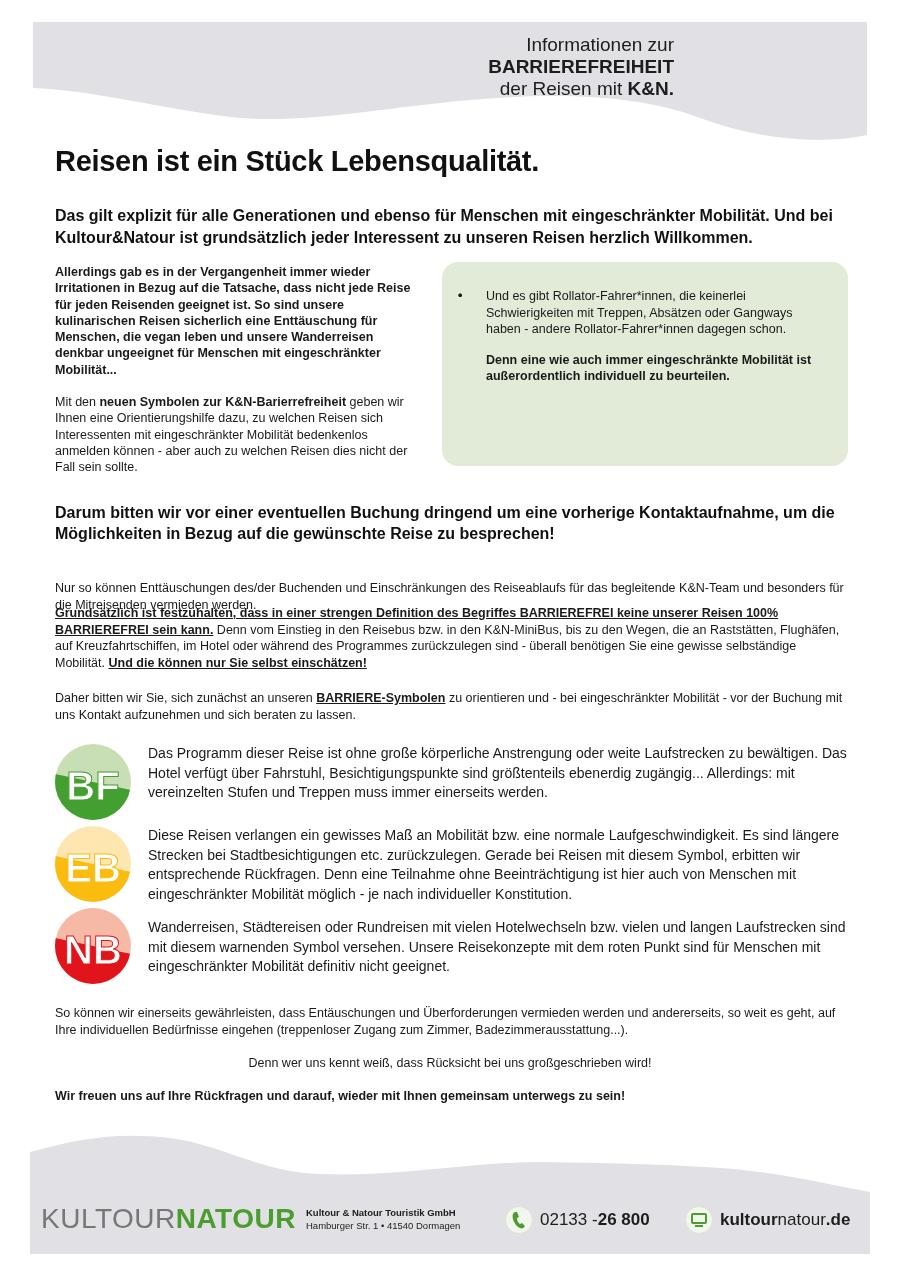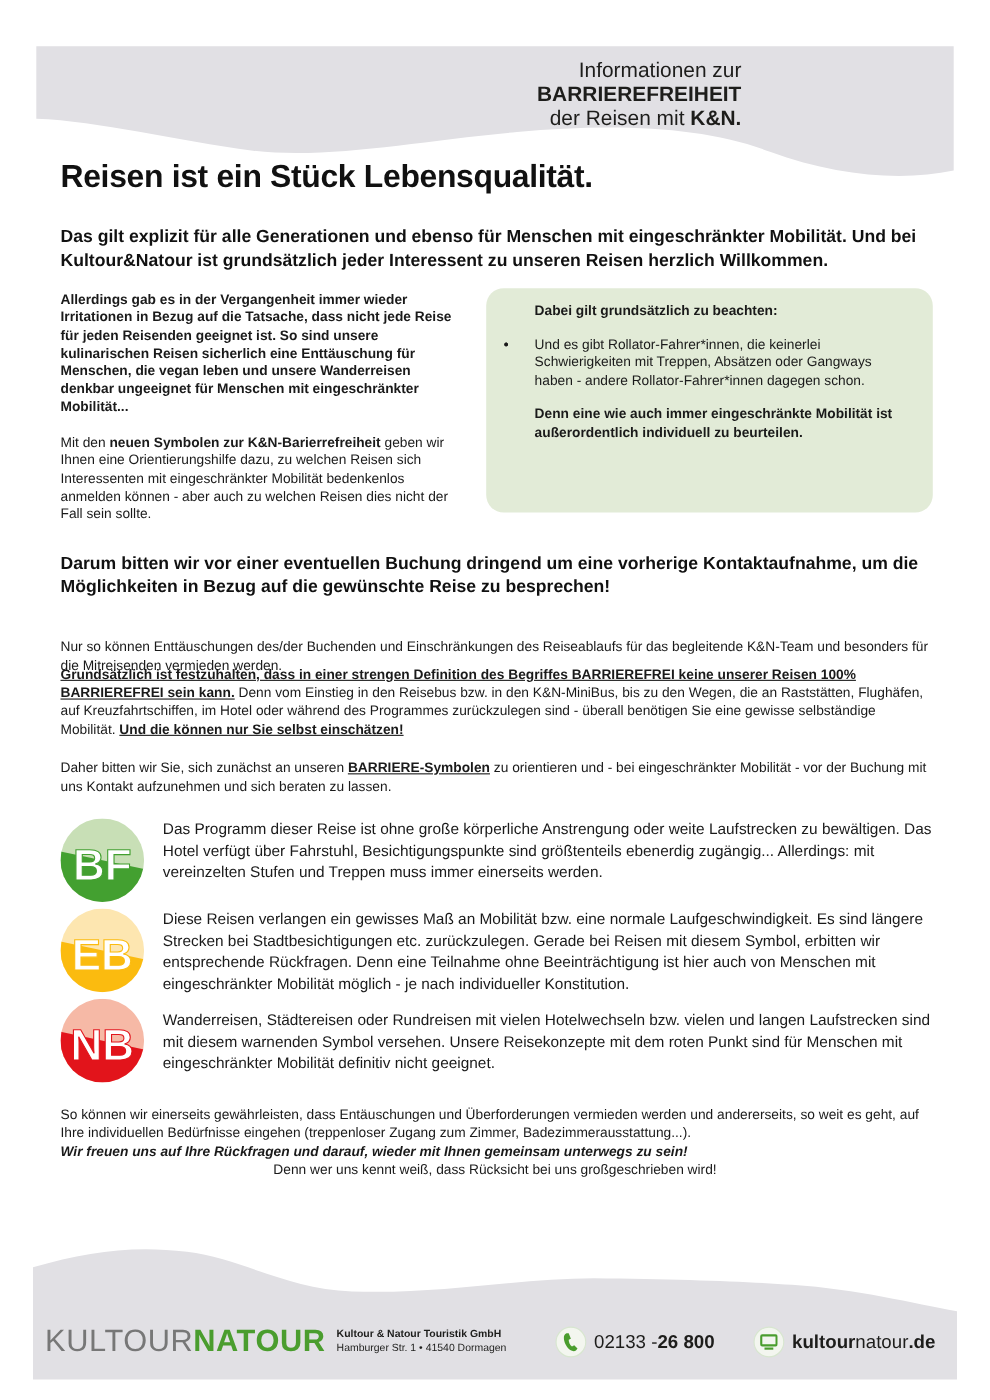--- a/index.html
+++ b/index.html
@@ -1,20 +1,20 @@
 <!DOCTYPE html>
 <html><head>
 <meta charset="utf-8">
 <style>
   html, body { margin: 0; padding: 0; background: #ffffff; }
   body { width: 900px; height: 1273px; position: relative; overflow: hidden;
          font-family: "Liberation Sans", "DejaVu Sans", sans-serif; color: #1a1a1a; }
 
   
-  .header-band { position: absolute; left: 0; top: 0; width: 716px; height: 150px; margin-top: 20px; }
+  .header-band { position: absolute; left: 0; top: 0; width: 716px; height: 150px; }
   .header-band svg { position: absolute; left: 0; top: 0; }
   .header-title { position: absolute; right: 42px; top: 34px; text-align: right; line-height: 22px; font-size: 19px; color: #1d1d1b; }
   .header-title .l1 { font-weight: normal; }
   .header-title .l2 { font-weight: bold; }
   .header-title .l3 b { font-weight: bold; }
   .page-title { position: absolute; left: 55px; top: 145px; font-size: 29px; font-weight: bold; margin: 0; letter-spacing: -0.3px; color: #111; }
   .intro { position: absolute; left: 55px; top: 205px; width: 790px; font-size: 16px; font-weight: bold; line-height: 22px; margin: 0; color: #111; }
 
   .col-left { position: absolute; left: 55px; top: 264px; width: 370px; font-size: 12.5px; line-height: 16.3px; }
   .col-left p { margin: 0 0 16px 0; }
@@ -65,21 +65,20 @@
 
 <h1 class="page-title">Reisen ist ein Stück Lebensqualität.</h1>
 <p class="intro">Das gilt explizit für alle Generationen und ebenso für Menschen mit eingeschränkter Mobilität. Und bei Kultour&amp;Natour ist grundsätzlich jeder Interessent zu unseren Reisen herzlich Willkommen.</p>
 
 <div class="col-left">
   <p class="bold-para">Allerdings gab es in der Vergangenheit immer wieder Irritationen in Bezug auf die Tatsache, dass nicht jede Reise für jeden Reisenden geeignet ist. So sind unsere kulinarischen Reisen sicherlich eine Enttäuschung für Menschen, die vegan leben und unsere Wanderreisen denkbar ungeeignet für Menschen mit eingeschränkter Mobilität...</p>
   <p><span>Mit den </span><b>neuen Symbolen zur K&amp;N-Barierrefreiheit</b><span> geben wir Ihnen eine Orientierungshilfe dazu, zu welchen Reisen sich Interessenten mit eingeschränkter Mobilität bedenkenlos anmelden können - aber auch zu welchen Reisen dies nicht der Fall sein sollte.</span></p>
 </div>
 
 <div class="green-box">
-  <p class="box-title">Dabei gilt grundsätzlich zu beachten:</p>
   <ul>
     <li><span class="bullet">•</span></li>
     <li><span class="bullet">•</span><span>Und es gibt Rollator-Fahrer*innen, die keinerlei Schwierigkeiten mit Treppen, Absätzen oder Gangways haben - andere Rollator-Fahrer*innen dagegen schon.</span></li>
   </ul>
   <p class="box-note">Denn eine wie auch immer eingeschränkte Mobilität ist außerordentlich individuell zu beurteilen.</p>
 </div>
 
 <p class="section-heading">Darum bitten wir vor einer eventuellen Buchung dringend um eine vorherige Kontaktaufnahme, um die Möglichkeiten in Bezug auf die gewünschte Reise zu besprechen!</p>
 
 <p class="para" style="top:580px;">Nur so können Enttäuschungen des/der Buchenden und Einschränkungen des Reiseablaufs für das begleitende K&amp;N-Team und besonders für die Mitreisenden vermieden werden.</p>
@@ -131,21 +130,21 @@
       <rect width="76" height="76" fill="#f6b9a6"></rect>
       <path d="M0 30 L76 46 L76 76 L0 76 Z" fill="#e2141b"></path>
     </g>
     <text x="38" y="56" text-anchor="middle" font-family="Liberation Sans, sans-serif" font-weight="bold" font-size="40" fill="#ffffff" stroke="#e2141b" stroke-width="1">NB</text>
   </svg>
   <div class="desc" style="top:10px;">Wanderreisen, Städtereisen oder Rundreisen mit vielen Hotelwechseln bzw. vielen und langen Laufstrecken sind mit diesem warnenden Symbol versehen. Unsere Reisekonzepte mit dem roten Punkt sind für Menschen mit eingeschränkter Mobilität definitiv nicht geeignet.</div>
 </div>
 
 <p class="para" style="top:1005px;">So können wir einerseits gewährleisten, dass Entäuschungen und Überforderungen vermieden werden und andererseits, so weit es geht, auf Ihre individuellen Bedürfnisse eingehen (treppenloser Zugang zum Zimmer, Badezimmerausstattung...).</p>
 <p class="para" style="top:1055px;text-align:center;">Denn wer uns kennt weiß, dass Rücksicht bei uns großgeschrieben wird!</p>
-<p class="para" style="top:1039px; font-weight:bold;font-style:italic;">Wir freuen uns auf Ihre Rückfragen und darauf, wieder mit Ihnen gemeinsam unterwegs zu sein!</p>
+<p class="para" style="top:1088px; font-weight:bold;">Wir freuen uns auf Ihre Rückfragen und darauf, wieder mit Ihnen gemeinsam unterwegs zu sein!</p>
 
 <div class="footer-band">
   <svg width="900" height="143" viewBox="0 0 900 143">
     <path d="M30 22 C80 8 120 2 170 8 C220 14 260 42 320 44 C400 47 470 32 540 32 C620 33 680 35 720 38 C780 42 830 55 870 62 L870 124 L30 124 Z" fill="#e1e0e4"></path>
   </svg>
 </div>
 
 <div class="logo">
   <span class="thin">KULTOUR</span><span class="bold">NATOUR</span>
 </div>

